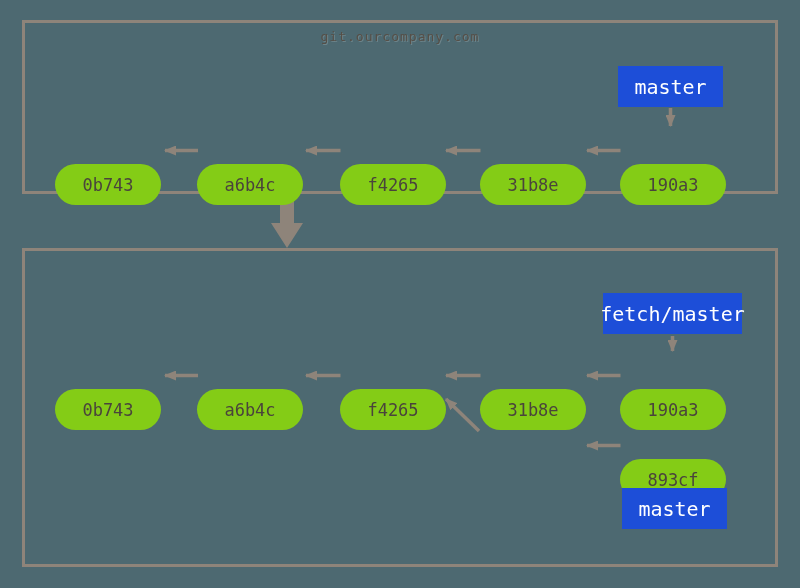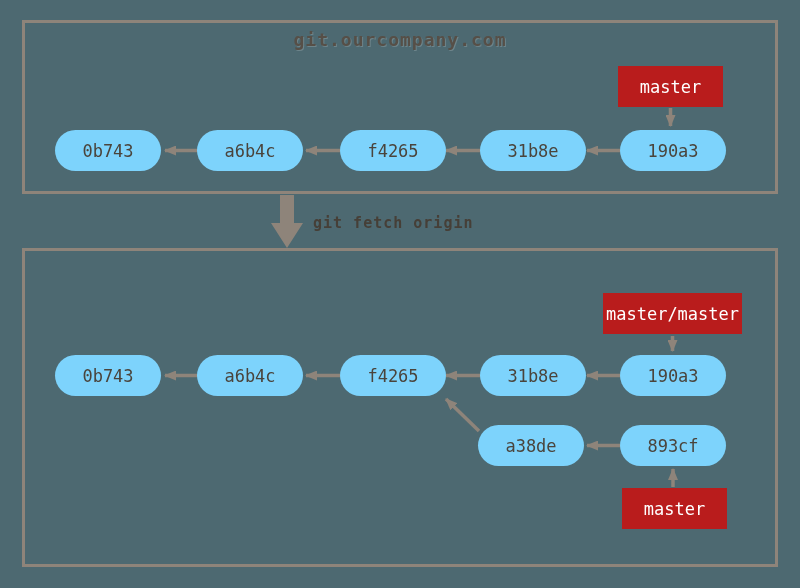--- a/index.html
+++ b/index.html
@@ -21,48 +21,49 @@
     border: 3px solid #8E847A;
     background: transparent;
   }
   #remote-box { left: 22px; top: 20px; width: 756px; height: 174px; }
   #local-box  { left: 22px; top: 248px; width: 756px; height: 319px; }
   .box-title {
     position: absolute;
     left: 22px;
     width: 756px;
     text-align: center;
-    font-size: 18px;
-    font-weight: bold;
+    font-size: 13px;
+    font-weight: normal;
     letter-spacing: 1px;
     color: #564F47;
     text-shadow: 1px 1px 0 rgba(255,255,255,0.18);
   }
   #remote-title { top: 29px; }
   #local-title  { top: 257px; }
   .node {
     position: absolute;
     box-sizing: border-box;
     width: 106px;
     height: 41px;
     border-radius: 21px;
-    background: #7dd3fc;
+    background: #84cc16;
     color: #4A443C;
     font-size: 17px;
     display: flex;
     align-items: center;
     justify-content: center;
+    margin-top: 34px;
   }
   .branch-label {
     position: absolute;
     box-sizing: border-box;
     height: 41px;
-    background: #b91c1c;
+    background: #1d4ed8;
     color: #FFFFFF;
-    font-size: 17px;
+    font-size: 20px;
     display: flex;
     align-items: center;
     justify-content: center;
   }
   #fetch-command {
     position: absolute;
     left: 313px;
     top: 214px;
     font-size: 15px;
     font-weight: bold;
@@ -115,30 +116,28 @@
   <div id="remote-title" class="box-title">git.ourcompany.com</div>
 
   <div class="branch-label" style="left:618px; top:66px; width:105px;">master</div>
 
   <div class="node" style="left:55px;  top:130px;">0b743</div>
   <div class="node" style="left:197px; top:130px;">a6b4c</div>
   <div class="node" style="left:340px; top:130px;">f4265</div>
   <div class="node" style="left:480px; top:130px;">31b8e</div>
   <div class="node" style="left:620px; top:130px;">190a3</div>
 
-  <div id="fetch-command">git fetch origin</div>
 
   <div id="local-box" class="repo-box"></div>
 
-  <div class="branch-label" style="left:603px; top:293px; width:139px;">master/master</div>
+  <div class="branch-label" style="left:603px; top:293px; width:139px;">fetch/master</div>
 
   <div class="node" style="left:55px;  top:355px;">0b743</div>
   <div class="node" style="left:197px; top:355px;">a6b4c</div>
   <div class="node" style="left:340px; top:355px;">f4265</div>
   <div class="node" style="left:480px; top:355px;">31b8e</div>
   <div class="node" style="left:620px; top:355px;">190a3</div>
 
-  <div class="node" style="left:478px; top:425px;">a38de</div>
   <div class="node" style="left:620px; top:425px;text-align:right;">893cf</div>
 
   <div class="branch-label" style="left:622px; top:488px; width:105px;">master</div>
 
 </div>
 
 </body></html>

